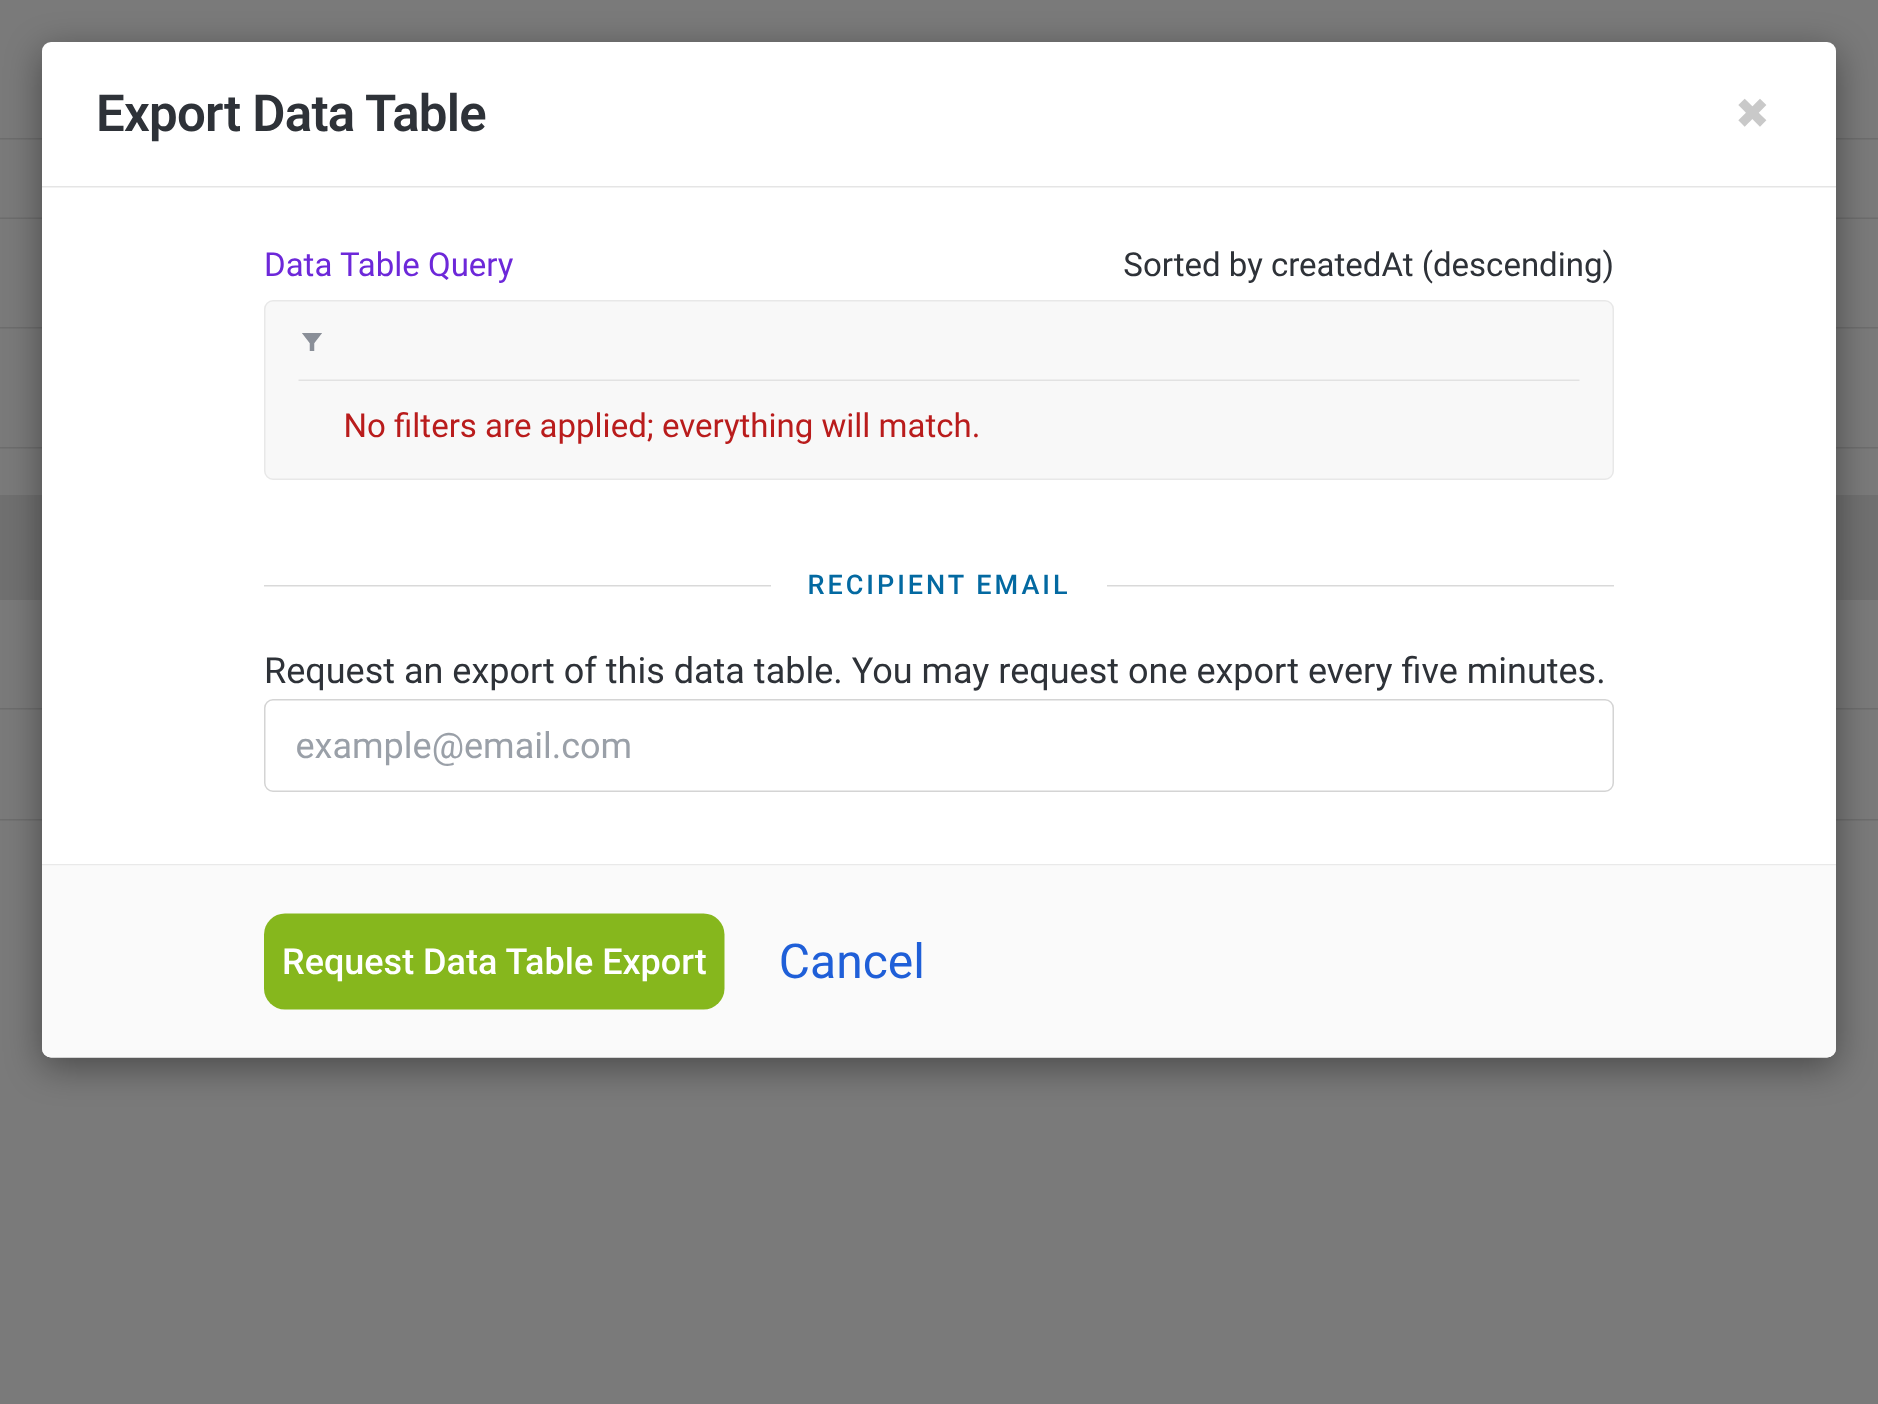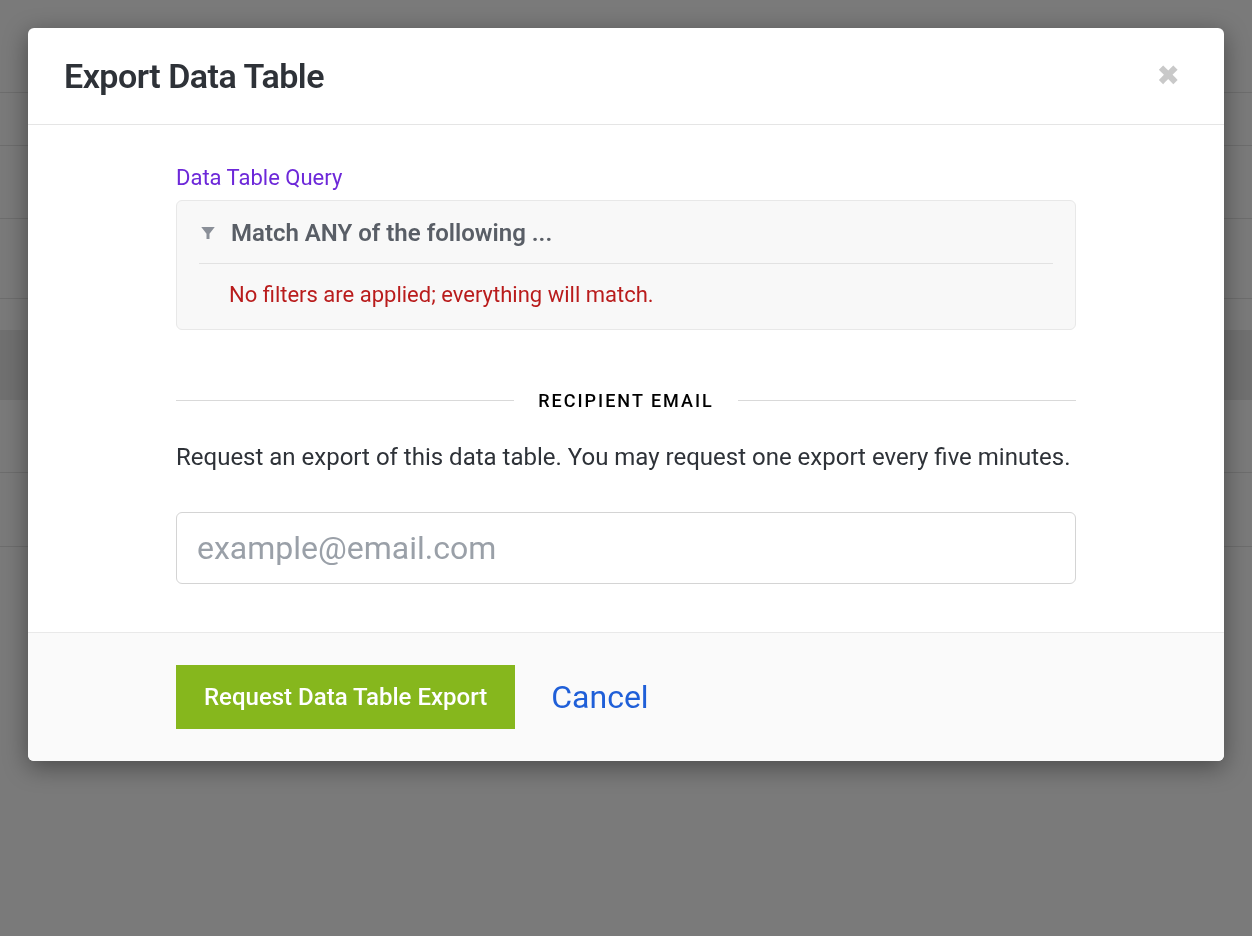--- a/index.html
+++ b/index.html
@@ -134,42 +134,41 @@
 
     .divider-line {
       flex: 1;
       height: 1px;
       background: #d9d9d9;
     }
 
     .divider-text {
       font-size: 18px;
       letter-spacing: 2px;
-      color: #000000;
+      color: #0369a1;
       font-weight: 500;
       text-align: right;
     }
 
     .description {
       font-size: 24px;
       color: #2e3238;
       line-height: 1.55;
-      margin-bottom: 36px;
     }
 
     .field-label {
       font-size: 20px;
       color: #787d85;
       margin-bottom: 10px;
       display: block;
     }
 
     .email-input {
       width: 100%;
-      font-size: 32px;
+      font-size: 24px;
       padding: 16px 20px;
       border: 1px solid #d4d4d4;
       border-radius: 6px;
       color: #2e3238;
       font-family: inherit;
       outline: none;
     }
 
     .email-input::placeholder {
       color: #9aa0a8;
@@ -183,24 +182,24 @@
       align-items: center;
       gap: 36px;
       border-bottom-left-radius: 6px;
       border-bottom-right-radius: 6px;
     }
 
     .primary-button {
       background: #86b71d;
       color: #ffffff;
       border: none;
-      border-radius: 0;
+      border-radius: 14px;
       font-size: 24px;
       font-weight: 500;
-      padding: 18px 28px;
+      padding: 18px 12px;
       cursor: pointer;
       font-family: inherit;
     }
 
     .cancel-link {
       color: #1f5fd8;
       font-size: 32px;
       text-decoration: none;
       cursor: pointer;
     }
@@ -221,28 +220,28 @@
 <div class="modal">
   <div class="modal-header">
     <h1 class="modal-title">Export Data Table</h1>
     <span class="close-button">✖</span>
   </div>
 
   <div class="modal-body">
 
     <div class="query-row">
       <span class="query-label">Data Table Query</span>
+      <span class="sort-label">Sorted by createdAt (descending)</span>
     </div>
 
     <div class="query-box">
       <div class="query-header">
         <svg class="filter-icon-svg" viewBox="0 0 24 24">
           <path d="M3 4 L21 4 L14 13 L14 20 L10 20 L10 13 Z" fill="#8a8f98"></path>
         </svg>
-        <span class="query-match-text">Match ANY of the following ...</span>
       </div>
       <div class="query-status">No filters are applied; everything will match.</div>
     </div>
 
     <div class="divider-row">
       <div class="divider-line"></div>
       <span class="divider-text">RECIPIENT EMAIL</span>
       <div class="divider-line"></div>
     </div>
 

